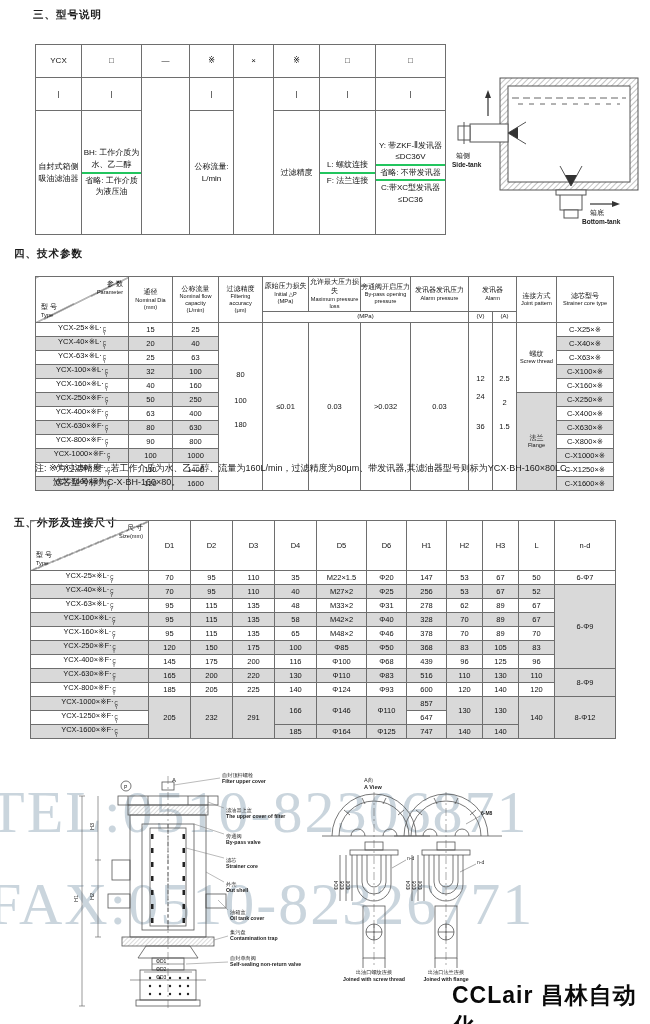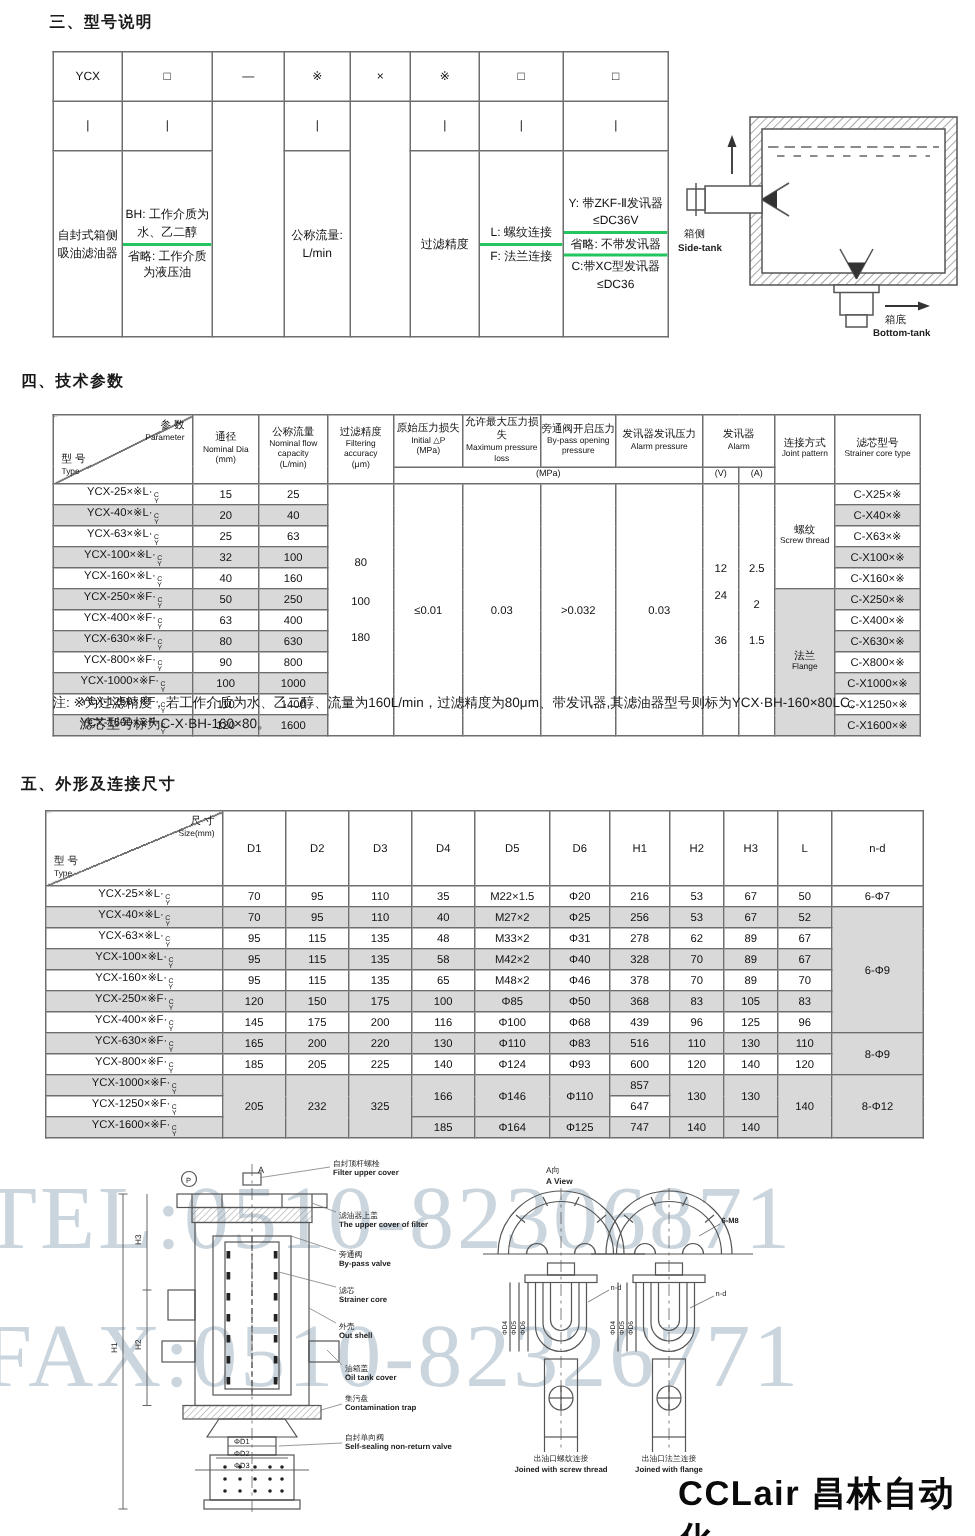--- a/index.html
+++ b/index.html
@@ -36,21 +36,21 @@
   .logo{font-size:23px;font-weight:bold;color:#0a0a0a;letter-spacing:1px;z-index:3}
   svg{display:block}
   svg text{font-family:"Liberation Sans","DejaVu Sans",sans-serif;fill:#222}
   .dwg{z-index:1}
 </style>
 </head>
 <body>
 
 <div class="abs sect" style="left:33px;top:8px">三、型号说明</div>
 
-<table class="abs mt" style="left:35px;top:34px;width:410px">
+<table class="abs mt" style="left:35px;top:44px;width:410px">
   <colgroup>
       <col style="width:46px">
       <col style="width:60px">
       <col style="width:48px">
       <col style="width:44px">
       <col style="width:40px">
       <col style="width:46px">
       <col style="width:56px">
       <col style="width:70px">
     </colgroup>
@@ -363,21 +363,21 @@
 </tbody>
   </table>
 
 <div class="abs note" style="left:35px;top:462px;width:596px">
   <div>注: ※为过滤精度，若工作介质为水、乙二醇、流量为160L/min，过滤精度为80μm、带发讯器,其滤油器型号则标为YCX·BH-160×80LC。</div>
   <div style="padding-left:18px">滤芯型号标为C-X·BH-160×80。</div>
 </div>
 
 <div class="abs sect" style="left:14px;top:516px">五、外形及连接尺寸</div>
 
-<table class="abs" style="left:30px;top:540px;width:585px">
+<table class="abs" style="left:30px;top:520px;width:585px">
   <colgroup>
       <col style="width:118px">
       <col style="width:42px">
       <col style="width:42px">
       <col style="width:42px">
       <col style="width:42px">
       <col style="width:50px">
       <col style="width:40px">
       <col style="width:40px">
       <col style="width:36px">
@@ -413,21 +413,21 @@
     <td><span>YCX-25×※L·</span><span class="cy">
             <i>C</i>
             <i>Y</i>
           </span></td>
     <td>70</td>
         <td>95</td>
         <td>110</td>
         <td>35</td>
         <td>M22×1.5</td>
         <td>Φ20</td>
-        <td>216</td>
+        <td>147</td>
         <td>53</td>
         <td>67</td>
         <td>50</td>
     <td>6-Φ7</td>
   </tr>
   <tr style="height:13px" class="sh">
     <td><span>YCX-40×※L·</span><span class="cy">
             <i>C</i>
             <i>Y</i>
           </span></td>
@@ -556,21 +556,21 @@
         <td>140</td>
         <td>120</td>
   </tr>
   <tr style="height:13px" class="sh">
     <td><span>YCX-1000×※F·</span><span class="cy">
             <i>C</i>
             <i>Y</i>
           </span></td>
     <td rowspan="3" class="w">205</td>
     <td rowspan="3" class="w">232</td>
-    <td rowspan="3" class="w">325</td>
+    <td rowspan="3" class="w">291</td>
     <td rowspan="2" class="w">166</td>
     <td rowspan="2" class="w">Φ146</td>
     <td rowspan="2" class="w">Φ110</td>
     <td>857</td>
     <td rowspan="2" class="w">130</td>
     <td rowspan="2" class="w">130</td>
     <td rowspan="3" class="w">140</td>
     <td rowspan="3" class="w">8-Φ12</td>
   </tr>
   <tr style="height:13px">

